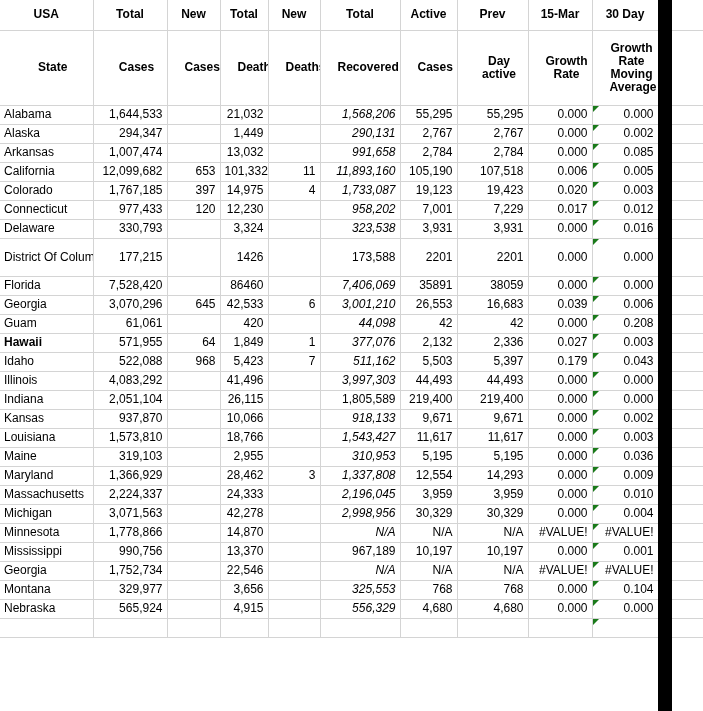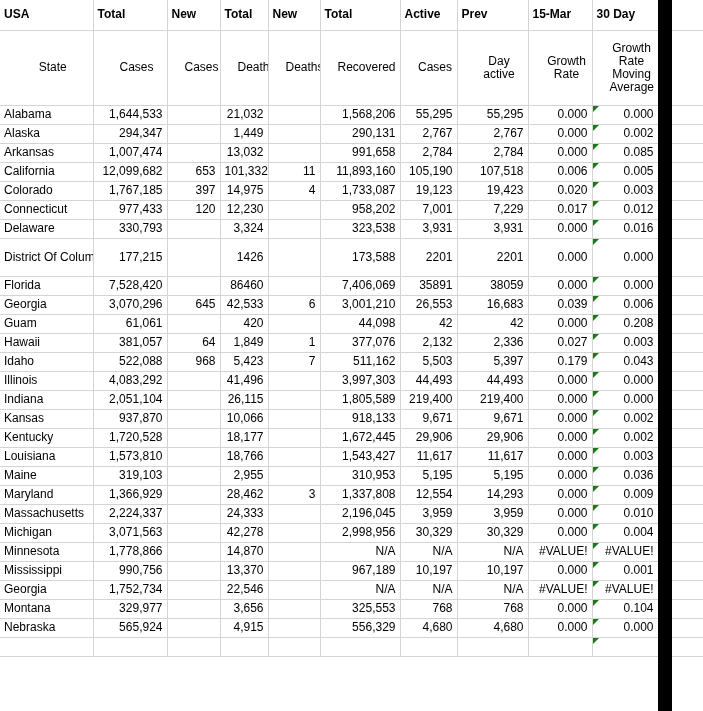--- a/index.html
+++ b/index.html
@@ -46,43 +46,44 @@
   col.c-total-deaths{ width: 48px; }
   col.c-new-deaths  { width: 52px; }
   col.c-recovered   { width: 80px; }
   col.c-active      { width: 57px; }
   col.c-prev        { width: 71px; }
   col.c-growth      { width: 64px; }
   col.c-ma          { width: 66px; }
   col.c-tail        { width: 45px; }
 
   
-  tr.hdr1 td { height: 30px; font-weight: bold; }
-  tr.hdr2 td { height: 75px; text-align: center; font-weight: normal; vertical-align: middle; padding-left: 17px; }
+  tr.hdr1 td { height: 30px; text-align: center; font-weight: bold; }
+  tr.hdr2 td { height: 75px; text-align: center; font-weight: bold; vertical-align: middle; padding-left: 17px; }
   tr.hdr2 td.wrapcell { white-space: normal; }
 
   
   tr.drow td { height: 19px; }
   tr.drow.tall td { height: 38px; }
 
   td.state {
     text-align: left;
     white-space: normal;
     line-height: 16px;
   }
   td.state span.nm {
   }
   td.state span.nm.nounder { text-decoration: none; }
-  td.state span.nm.bold { font-weight: normal; text-decoration: none; margin-top: 40px; }
+  td.state span.nm.bold { font-weight: bold; text-decoration: none; margin-top: 40px; }
 
   td.num {
     text-align: right;
     font-weight: bold;
   }
   td.num.ital {
+    font-style: italic;
     margin-top: 40px;
   }
   td.rate {
     text-align: right;
     font-weight: normal;
     position: relative;
   }
   td.err { text-align: right; font-weight: normal; }
 
   
@@ -295,21 +296,21 @@
           <td class="num"></td>
           <td class="num ital">44,098</td>
           <td class="num">42</td>
           <td class="num">42</td>
           <td class="rate">0.000</td>
           <td class="rate has-comment">0.208</td>
           <td class="tail"></td>
         </tr>
         <tr class="drow">
           <td class="state"><span class="nm bold">Hawaii</span></td>
-          <td class="num">381,057</td>
+          <td class="num">571,955</td>
           <td class="num">64</td>
           <td class="num">1,849</td>
           <td class="num">1</td>
           <td class="num ital">377,076</td>
           <td class="num">2,132</td>
           <td class="num">2,336</td>
           <td class="rate">0.027</td>
           <td class="rate has-comment">0.003</td>
           <td class="tail"></td>
         </tr>
@@ -359,33 +360,20 @@
           <td class="num">10,066</td>
           <td class="num"></td>
           <td class="num ital">918,133</td>
           <td class="num">9,671</td>
           <td class="num">9,671</td>
           <td class="rate">0.000</td>
           <td class="rate has-comment">0.002</td>
           <td class="tail"></td>
         </tr>
         <tr class="drow">
-          <td class="state"><span class="nm">Kentucky</span></td>
-          <td class="num">1,720,528</td>
-          <td class="num"></td>
-          <td class="num">18,177</td>
-          <td class="num"></td>
-          <td class="num ital">1,672,445</td>
-          <td class="num">29,906</td>
-          <td class="num">29,906</td>
-          <td class="rate">0.000</td>
-          <td class="rate has-comment">0.002</td>
-          <td class="tail"></td>
-        </tr>
-        <tr class="drow">
           <td class="state"><span class="nm">Louisiana</span></td>
           <td class="num">1,573,810</td>
           <td class="num"></td>
           <td class="num">18,766</td>
           <td class="num"></td>
           <td class="num ital">1,543,427</td>
           <td class="num">11,617</td>
           <td class="num">11,617</td>
           <td class="rate">0.000</td>
           <td class="rate has-comment">0.003</td>

